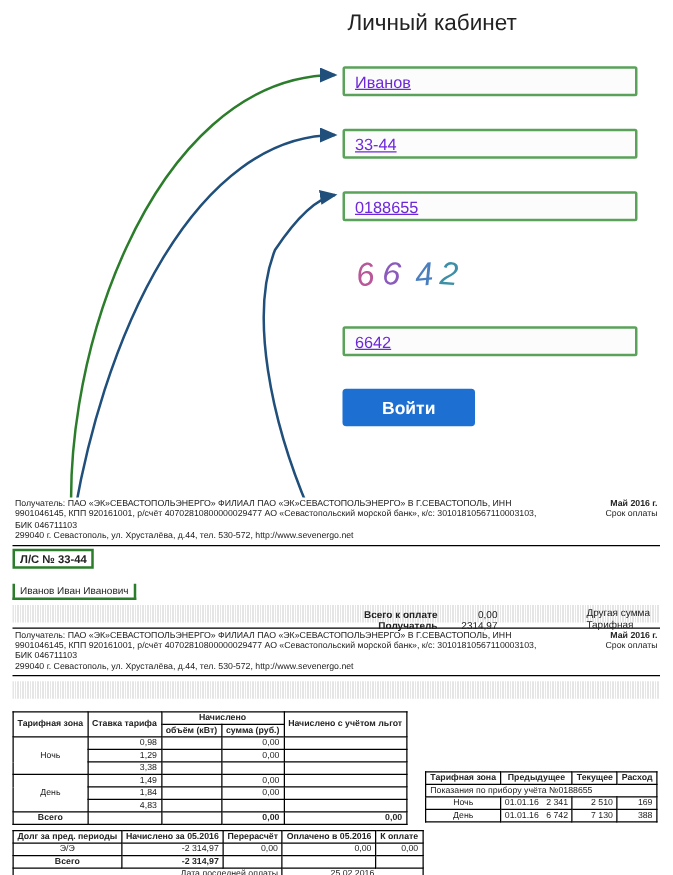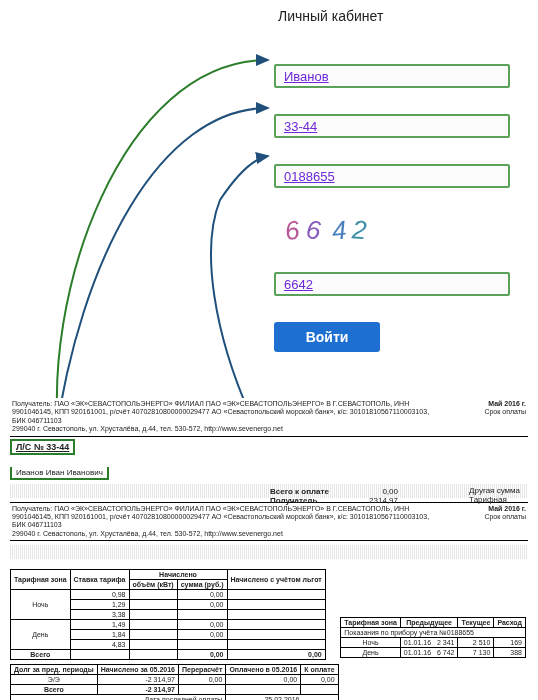--- a/index.html
+++ b/index.html
@@ -12,23 +12,23 @@
     overflow: hidden;
     font-size: 11px;
   }
   .login-panel {
     position: absolute;
     right: 12px;
     top: 8px;
     width: 252px;
   }
   .login-title {
-    font-size: 14px;
+    font-size: 18px;
     color: #222;
-    margin-bottom: 34px;
+    margin-bottom: 18px;
     padding-left: 4px;
   }
   .login-input {
     width: 236px;
     height: 24px;
     border: 2px solid #5aa15a;
     border-radius: 2px;
     padding: 2px 8px;
     margin: 6px 0 20px 0;
     font-size: 13px;
@@ -96,21 +96,20 @@
     font-weight: bold;
     font-size: 7px;
   }
   .acct {
     border: 2px solid #2b7d2b;
     display: inline-block;
     padding: 1px 4px;
     font-weight: bold;
     font-size: 9px;
     margin-top: 2px;
-    text-decoration: underline;
   }
   .acct-name {
     border: 2px solid #2b7d2b;
     display: inline-block;
     padding: 1px 4px;
     font-size: 8px;
     margin-top: 12px;
     border-top: none;
   }
   .barcode-strip {
@@ -118,21 +117,21 @@
     background: repeating-linear-gradient(90deg, #999 0 1px, transparent 1px 2px);
     opacity: .25;
     margin: 4px 0;
   }
   .summary {
     position: absolute;
     left: 260px;
     top: 50px;
     font-size: 8px;
   }
-  .summary b { display:inline-block; width: 80px; }
+  .summary b { display:inline-block; width: 80px; text-align: right; }
   .summary .v { display:inline-block; width: 48px; text-align:right; }
   .sig { position:absolute; right:8px; top:49px; font-size:8px; }
   
   .tarif-table {
     border-collapse: collapse;
     margin-top: 76px;
     font-size: 7px;
   }
   .tarif-table th, .tarif-table td {
     border: 1px solid #000;

